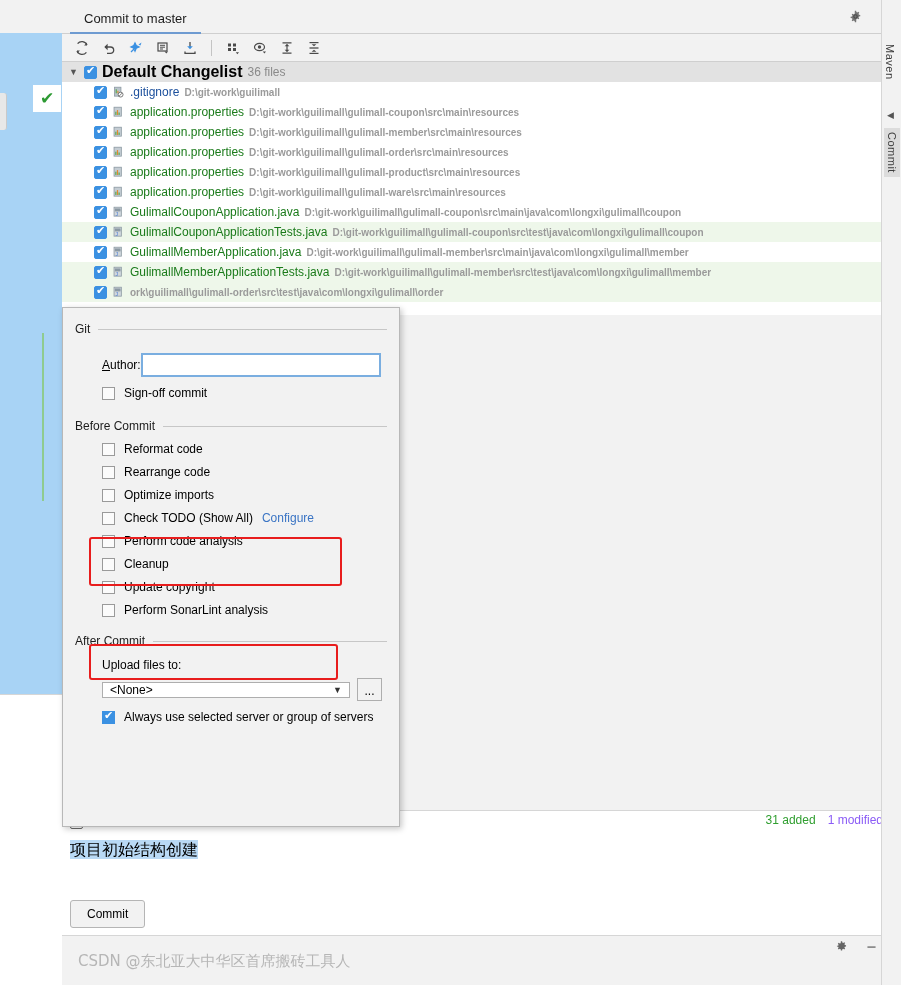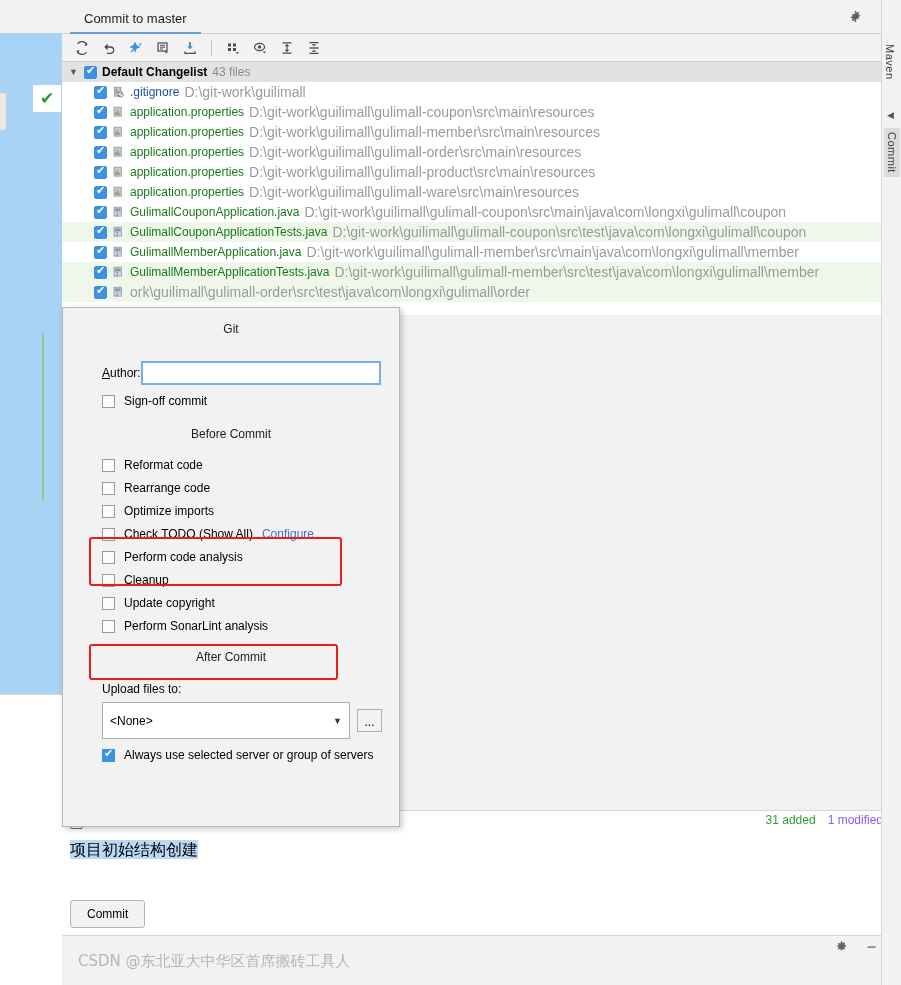--- a/index.html
+++ b/index.html
@@ -35,30 +35,30 @@
   .tsep{width:1px;height:16px;background:#c4c4c4;margin:0 6px;}
 
   
   #filelist{position:relative;background:#ffffff;height:253px;overflow:hidden;}
   #changelist-row{height:20px;background:#e2e2e2;display:flex;align-items:center;padding-left:6px;gap:5px;}
   .chevron{width:11px;height:11px;color:#555;font-size:9px;display:flex;align-items:center;justify-content:center;}
   .cb{width:13px;height:13px;border:1px solid #6b6b6b;background:#fff;box-sizing:border-box;
       border-radius:2px;display:inline-block;flex:none;}
   .cb.on{background:#3b91e2;border-color:#3b91e2;position:relative;}
   .cb.on:after{content:"✔";position:absolute;left:1px;top:-3px;color:#fff;font-size:11px;line-height:13px;}
-  #cl-title{font-weight:bold;font-size:12px;color:#000;}
+  #cl-title{font-weight:bold;font-size:16px;color:#000;}
   #cl-count{color:#8a8a8a;font-size:12px;}
 
   .frow{height:20px;display:flex;align-items:center;gap:5px;padding-left:32px;white-space:nowrap;}
   .frow.alt{background:#eef7ea;}
   .ficon{width:13px;height:13px;flex:none;}
   .fname{font-size:12px;}
   .fname.green{color:#1a7a1a;}
   .fname.blue{color:#1b4f9c;}
-  .fpath{font-size:14px;color:#9a9a9a;}
+  .fpath{font-size:10px;color:#9a9a9a;font-weight:bold;}
 
   
   #fl-scroll{position:absolute;right:0;top:0;width:13px;height:253px;background:#f7f7f7;}
   #fl-thumb{position:absolute;right:1px;top:0;width:11px;height:160px;background:#cdcdcd;border-radius:1px;}
 
   
   #amend-row{position:absolute;left:0;top:810px;width:824px;height:22px;display:flex;align-items:center;
       padding-left:8px;gap:7px;background:#fff;border-top:1px solid #d6d6d6;}
   #amend-label{font-size:12px;}
   #diffstat{position:absolute;right:18px;top:813px;display:flex;gap:12px;font-size:12px;}
@@ -83,42 +83,42 @@
   
   #rstrip{position:absolute;left:881px;top:0;width:20px;height:985px;background:#f2f2f2;border-left:1px solid #d6d6d6;}
   .vtext{position:absolute;left:2px;writing-mode:vertical-rl;font-size:11px;color:#3c3c3c;letter-spacing:.5px;}
   #v-maven{top:44px;}
   #v-commit{top:128px;background:#dcdcdc;padding:4px 2px;}
   #v-arrow{position:absolute;left:5px;top:110px;font-size:9px;color:#555;}
 
   
   #dialog{position:absolute;left:62px;top:307px;width:338px;height:520px;background:#f2f2f2;
       border:1px solid #b8b8b8;box-shadow:2px 2px 6px rgba(0,0,0,.22);box-sizing:border-box;padding:10px 12px;}
-  .grp{display:flex;align-items:center;gap:8px;margin-top:4px;flex-direction:column;}
+  .grp{display:flex;align-items:center;gap:8px;margin-top:4px;}
   .grp-label{font-size:12px;color:#1c1c1c;white-space:nowrap;}
   .grp-line{flex:1;height:1px;background:#c7c7c7;}
 
   #author-row{display:flex;align-items:center;gap:0;margin:17px 0 0 27px;}
   #author-label{font-size:12px;}
   #author-label u{text-decoration:underline;}
   #author-input{width:240px;height:24px;background:#fff;border:2px solid #7aaee0;box-sizing:border-box;outline:none;}
 
   .chkrow{display:flex;align-items:center;gap:9px;margin:9px 0 0 27px;font-size:12px;}
   .chkrow .cb2{width:13px;height:13px;border:1px solid #9a9a9a;background:#fbfbfb;box-sizing:border-box;flex:none;}
   .chkrow .cb2.on{background:#3b91e2;border-color:#3b91e2;position:relative;}
   .chkrow .cb2.on:after{content:"✔";position:absolute;left:1px;top:-3px;color:#fff;font-size:11px;line-height:13px;}
   .link{color:#3a74c4;}
 
   .redbox{position:absolute;border:2px solid #e81d1d;border-radius:3px;pointer-events:none;}
   #redbox1{left:26px;top:229px;width:249px;height:45px;}
   #redbox2{left:26px;top:336px;width:245px;height:32px;}
 
   #upload-label{margin:10px 0 0 27px;font-size:12px;}
   #upload-row{display:flex;align-items:center;gap:7px;margin:6px 0 0 27px;}
-  #upload-select{width:248px;height:37px;background:#fff;border:1px solid #aeaeae;box-sizing:border-box;
+  #upload-select{width:248px;height:16px;background:#fff;border:1px solid #aeaeae;box-sizing:border-box;
       display:flex;align-items:center;justify-content:space-between;padding:0 7px;font-size:12px;}
   #upload-dots{width:25px;height:23px;background:#f2f2f2;border:1px solid #aeaeae;box-sizing:border-box;
       display:flex;align-items:flex-end;justify-content:center;font-size:12px;padding-bottom:2px;}
 </style>
 </head>
 <body>
 
 <div id="left-top-strip"></div>
 <div id="left-panel">
   <div id="left-check">✔</div>
@@ -217,21 +217,21 @@
           <path d="M3.5 13.4h9" stroke="#4a4a4a" stroke-width="1.2"></path>
         </svg>
     </div>
   </div>
 
   <div id="filelist">
     <div id="changelist-row">
       <span class="chevron">▼</span>
       <span class="cb on"></span>
       <span id="cl-title">Default Changelist</span>
-      <span id="cl-count">43 files</span>
+      <span id="cl-count">36 files</span>
     </div>
     <div id="file-rows">
         <div class="frow">
           <span class="cb on"></span>
           <span class="ficon"><svg width="13" height="13" viewBox="0 0 16 16">
               <rect x="3" y="1.5" width="8" height="11" fill="#b9c4cc" stroke="#8d9aa3"></rect>
               <rect x="4.5" y="4" width="1.4" height="5" fill="#5aa84f"></rect>
               <rect x="6.6" y="6" width="1.4" height="3" fill="#e08a2c"></rect>
               <circle cx="10.6" cy="10.6" r="3" fill="#fff" stroke="#777" stroke-width="1.2"></circle>
               <path d="M8.7 12.5l3.8-3.8" stroke="#777" stroke-width="1.2"></path>

